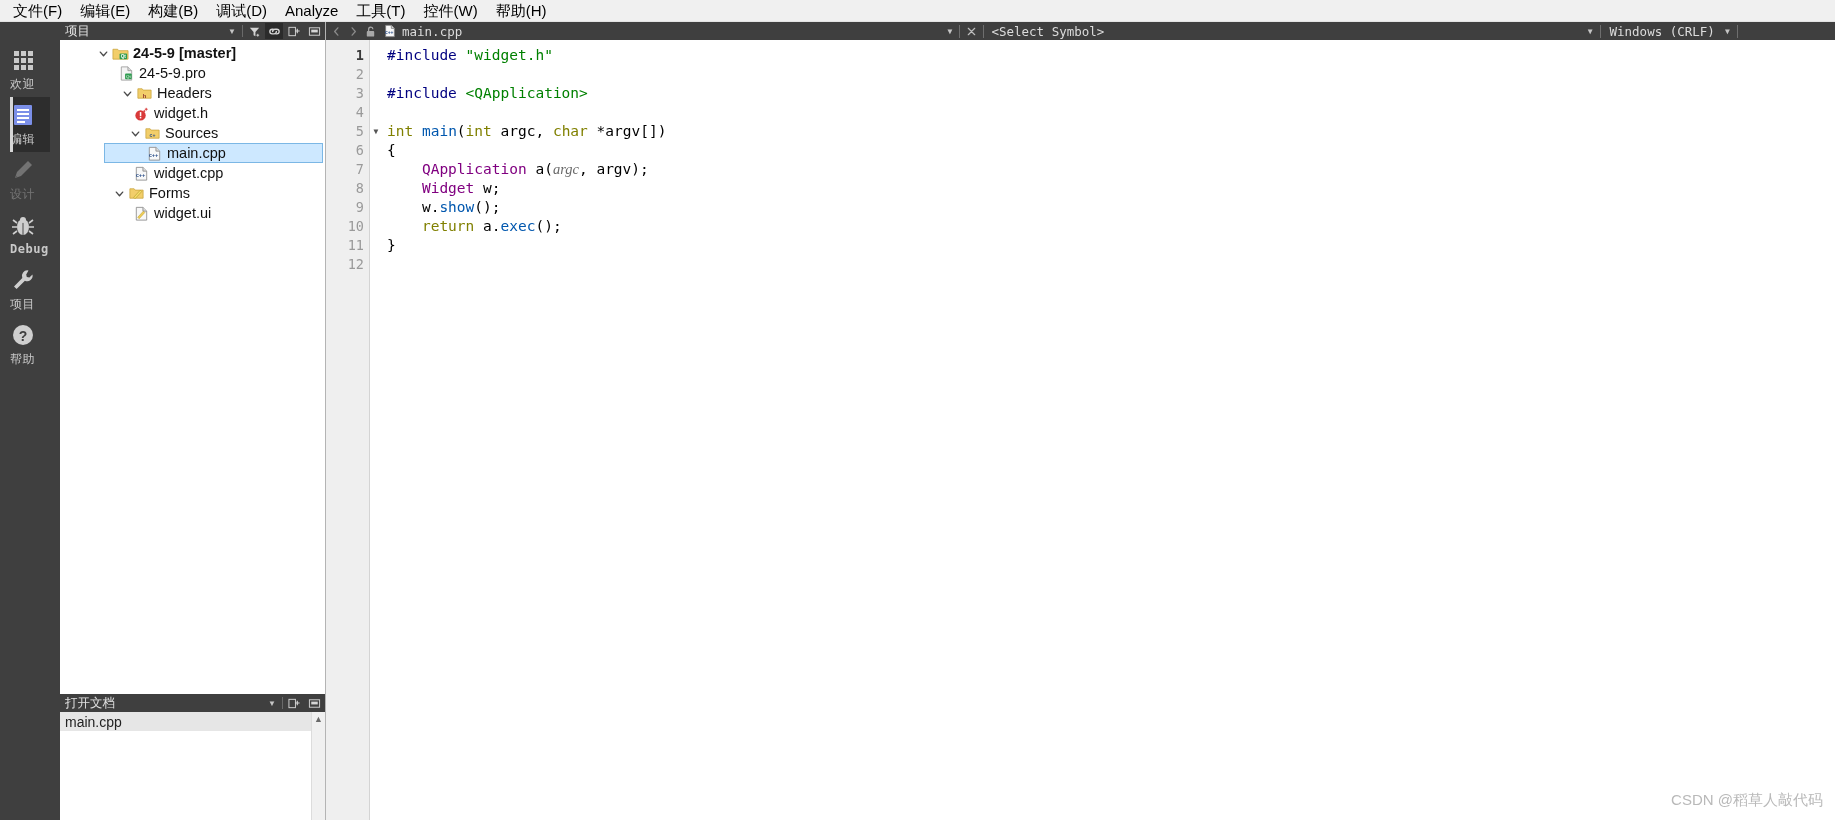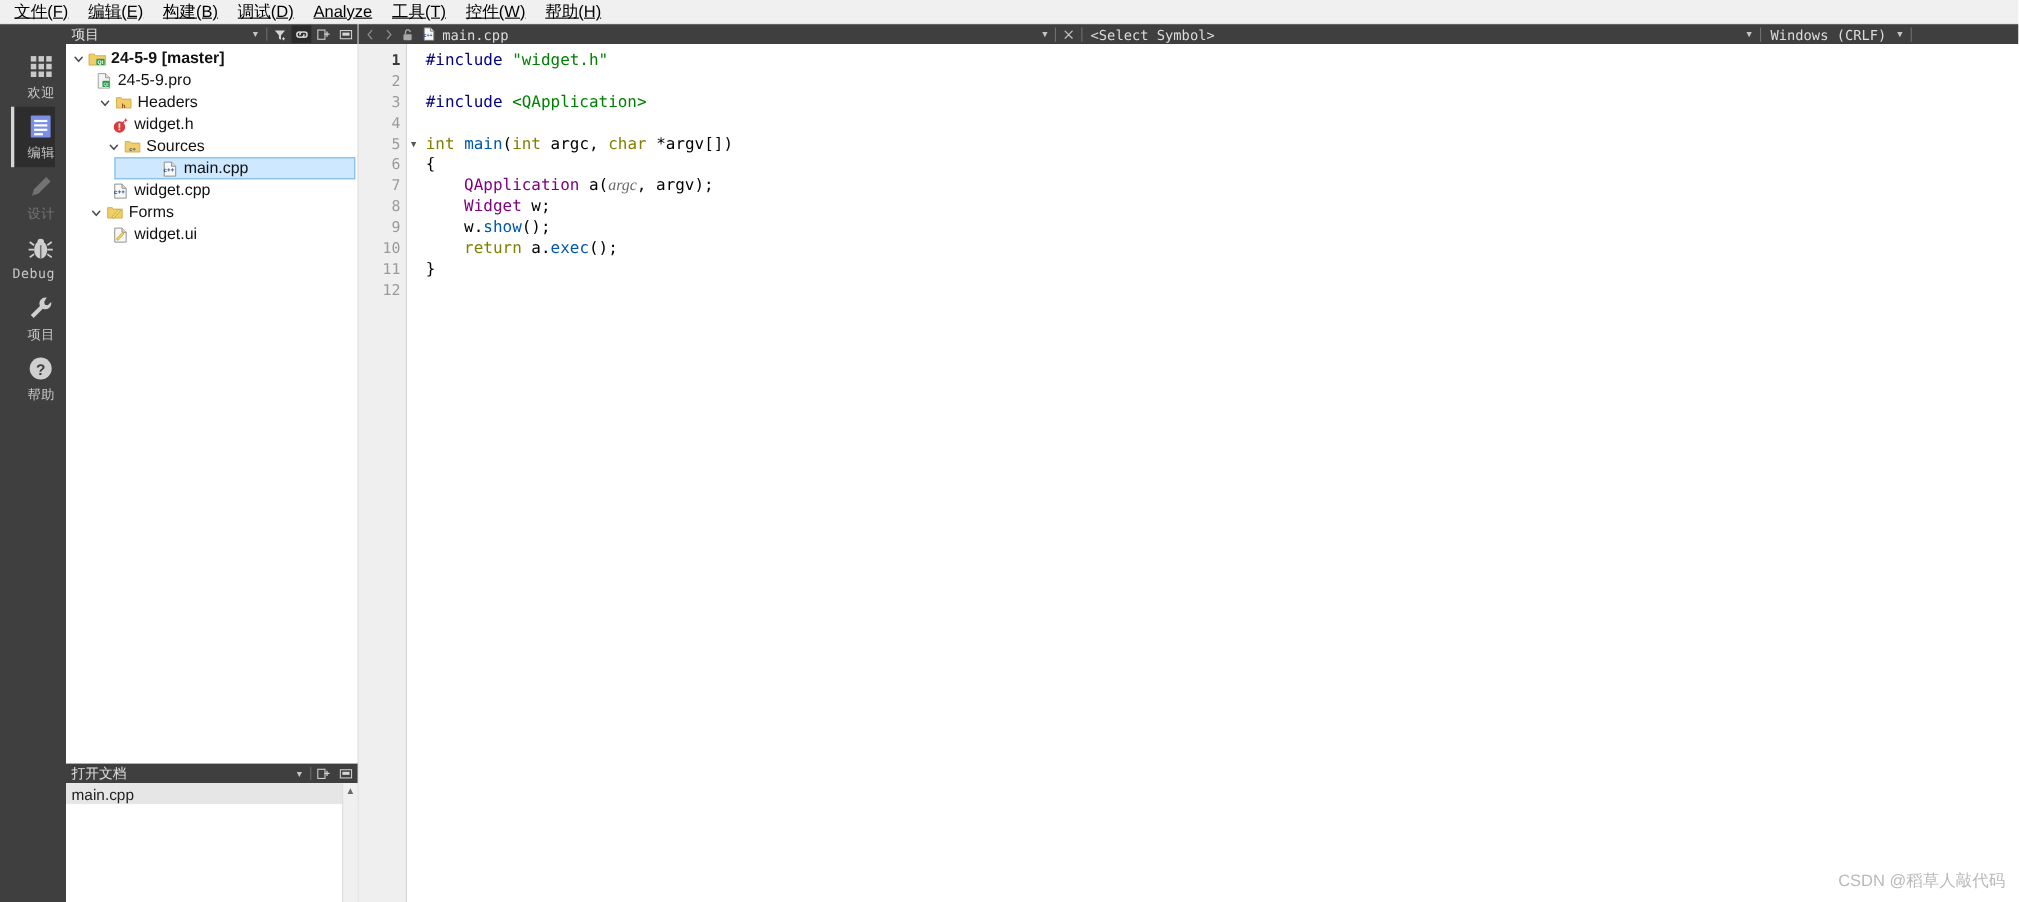--- a/index.html
+++ b/index.html
@@ -11,21 +11,20 @@
   }
 
   
   .menubar {
     height: 22px;
     background: #f0f0f0;
     display: flex;
     align-items: center;
     padding-left: 4px;
     border-bottom: 1px solid #e3e3e3;
-    text-decoration: underline;
   }
   .menu-item {
     font-size: 15px;
     color: #000;
     padding: 1px 9px;
     white-space: nowrap;
     line-height: 20px;
   }
 
   
@@ -39,38 +38,38 @@
     display: flex;
     flex-direction: column;
     align-items: center;
     padding-top: 20px;
   }
   .mode {
     width: 40px;
     height: 55px;
     display: flex;
     flex-direction: column;
-    align-items: flex-end;
+    align-items: flex-start;
     justify-content: center;
     color: #c8c8c8;
     position: relative;
   }
   .mode.active { background: #2d2d2d; }
   .mode.active::before {
     content: "";
     position: absolute; left: 0; top: 0; bottom: 0;
     width: 3px; background: #d6d6d6;
   }
   .mode.disabled { opacity: .38; }
   .mode-label {
     font-size: 12px;
     margin-top: 3px;
     letter-spacing: .5px;
   }
-  .mode-label.latin { font-family: "DejaVu Sans Mono", monospace; font-size: 12px; font-weight: normal;}
+  .mode-label.latin { font-family: "DejaVu Sans Mono", monospace; font-size: 12px; font-weight: bold;}
   .mode-ico { width: 26px; height: 26px; display: block; }
 
   
   .leftdock {
     width: 266px;
     flex: 0 0 266px;
     display: flex;
     flex-direction: column;
     background: #ffffff;
     border-right: 1px solid #b4b4b4;
@@ -104,20 +103,21 @@
     position: relative;
   }
   .node {
     display: flex;
     align-items: center;
     height: 20px;
     font-size: 14.5px;
     color: #111;
     white-space: nowrap;
     padding-right: 4px;
+    margin-left: 32px;
   }
   .node.selected {
     background: #cde8ff;
     border: 1px solid #7bb7e5;
     height: 20px;
   }
   .node .arrow {
     width: 15px; flex: 0 0 15px;
     display: flex; align-items: center; justify-content: center;
     color: #4a4a4a;

